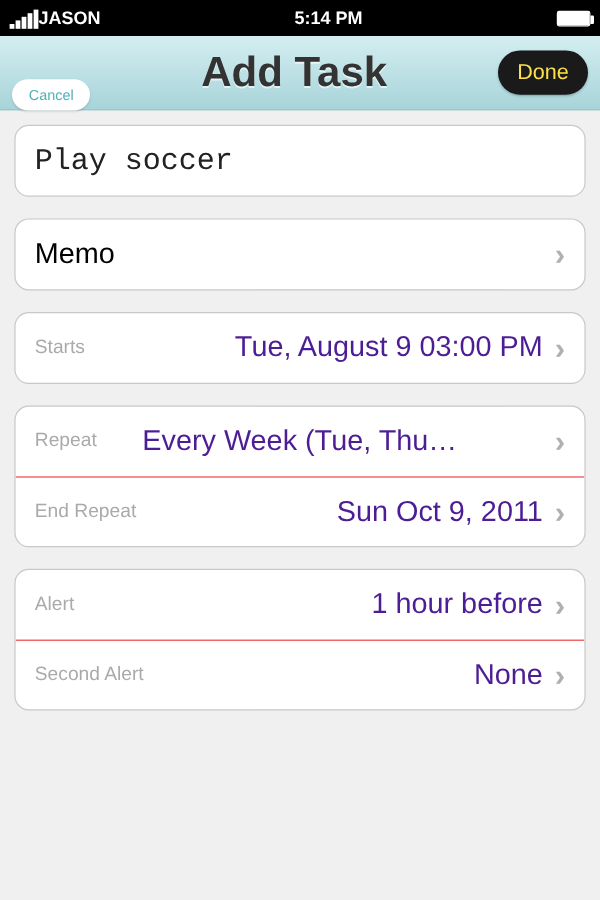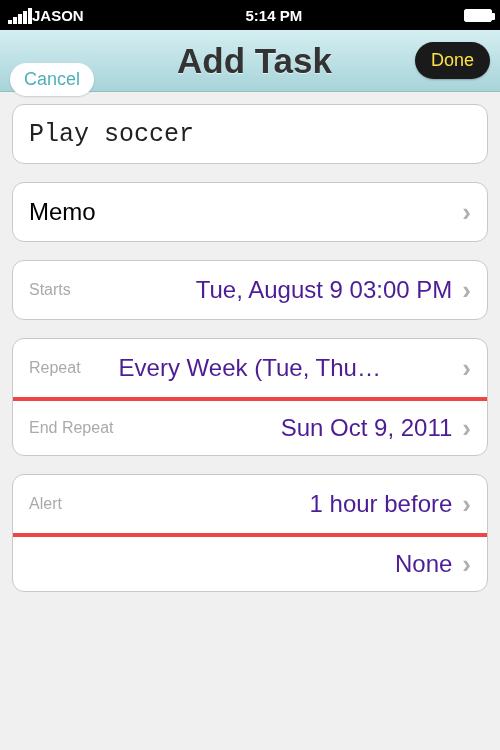--- a/index.html
+++ b/index.html
@@ -47,21 +47,21 @@
     font-weight: bold;
     color: #333;
     text-shadow: 0 1px 0 rgba(255,255,255,0.6);
   }
   .btn-cancel {
     background: #fff;
     color: #4fb0b8;
     border: none;
     border-radius: 20px;
     padding: 6px 14px;
-    font-size: 18px;
+    font-size: 12px;
     font-weight: 500;
     box-shadow: 0 1px 2px rgba(0,0,0,0.15);
     margin-top: 37px;
   }
   .btn-done {
     background: #1a1a1a;
     color: #fde047;
     border: none;
     border-radius: 20px;
     padding: 8px 16px;
@@ -77,21 +77,21 @@
     border: 1px solid #c8c8c8;
     border-radius: 12px;
     margin-bottom: 18px;
     overflow: hidden;
   }
   .row {
     min-height: 58px;
     display: flex;
     align-items: center;
     padding: 0 16px;
-    border-top: 4px solid #ef4444;
+    border-top: 1px solid #ef4444;
     font-size: 24px;
   }
   .row:first-child { border-top: none; }
   .row-label {
     color: #aaa;
     flex: 0 0 auto;
     margin-right: 18px;
     font-size: 16px;
   }
   .row-value {
@@ -190,18 +190,19 @@
     </div>
   </div>
 
   <div class="group">
     <div class="row">
       <span class="row-label">Alert</span>
       <span class="row-value">1 hour before</span>
       <span class="chevron">›</span>
     </div>
     <div class="row">
+      <span class="row-label">Second Alert</span>
       <span class="row-value">None</span>
       <span class="chevron">›</span>
     </div>
   </div>
 
 </div>
 
 </body></html>

